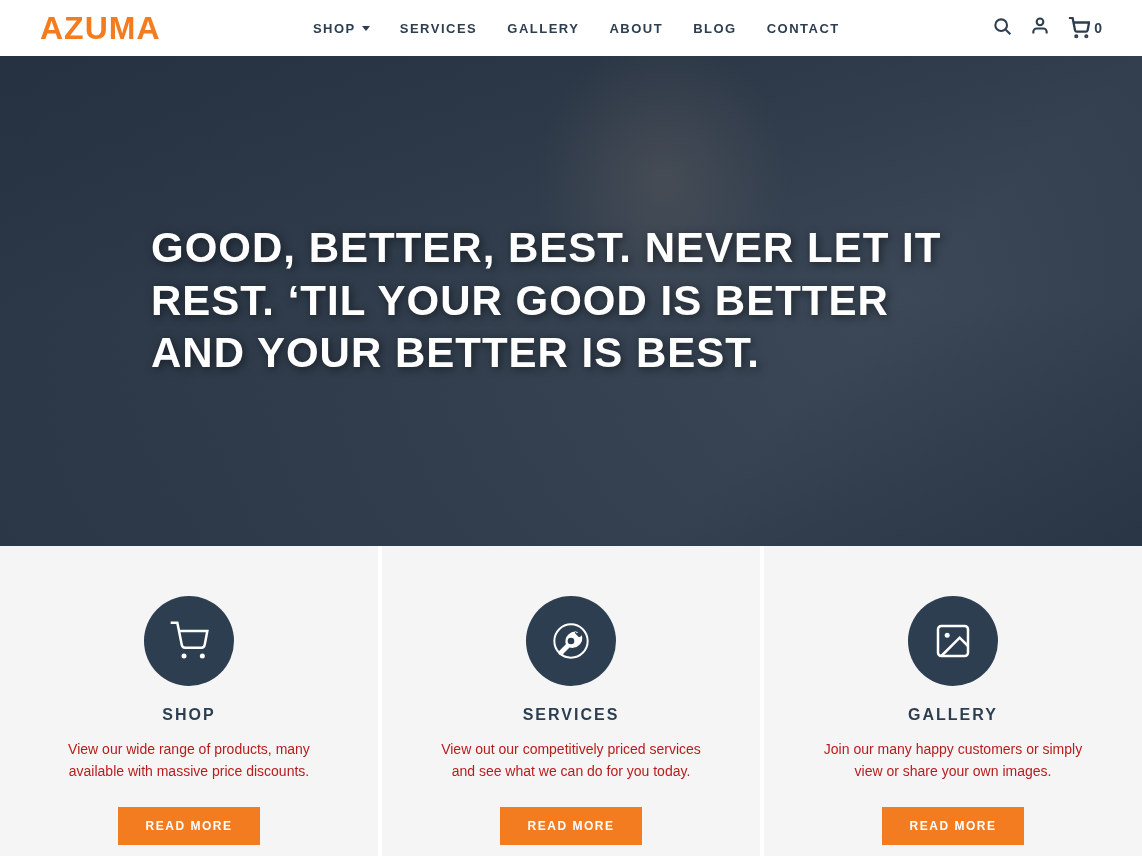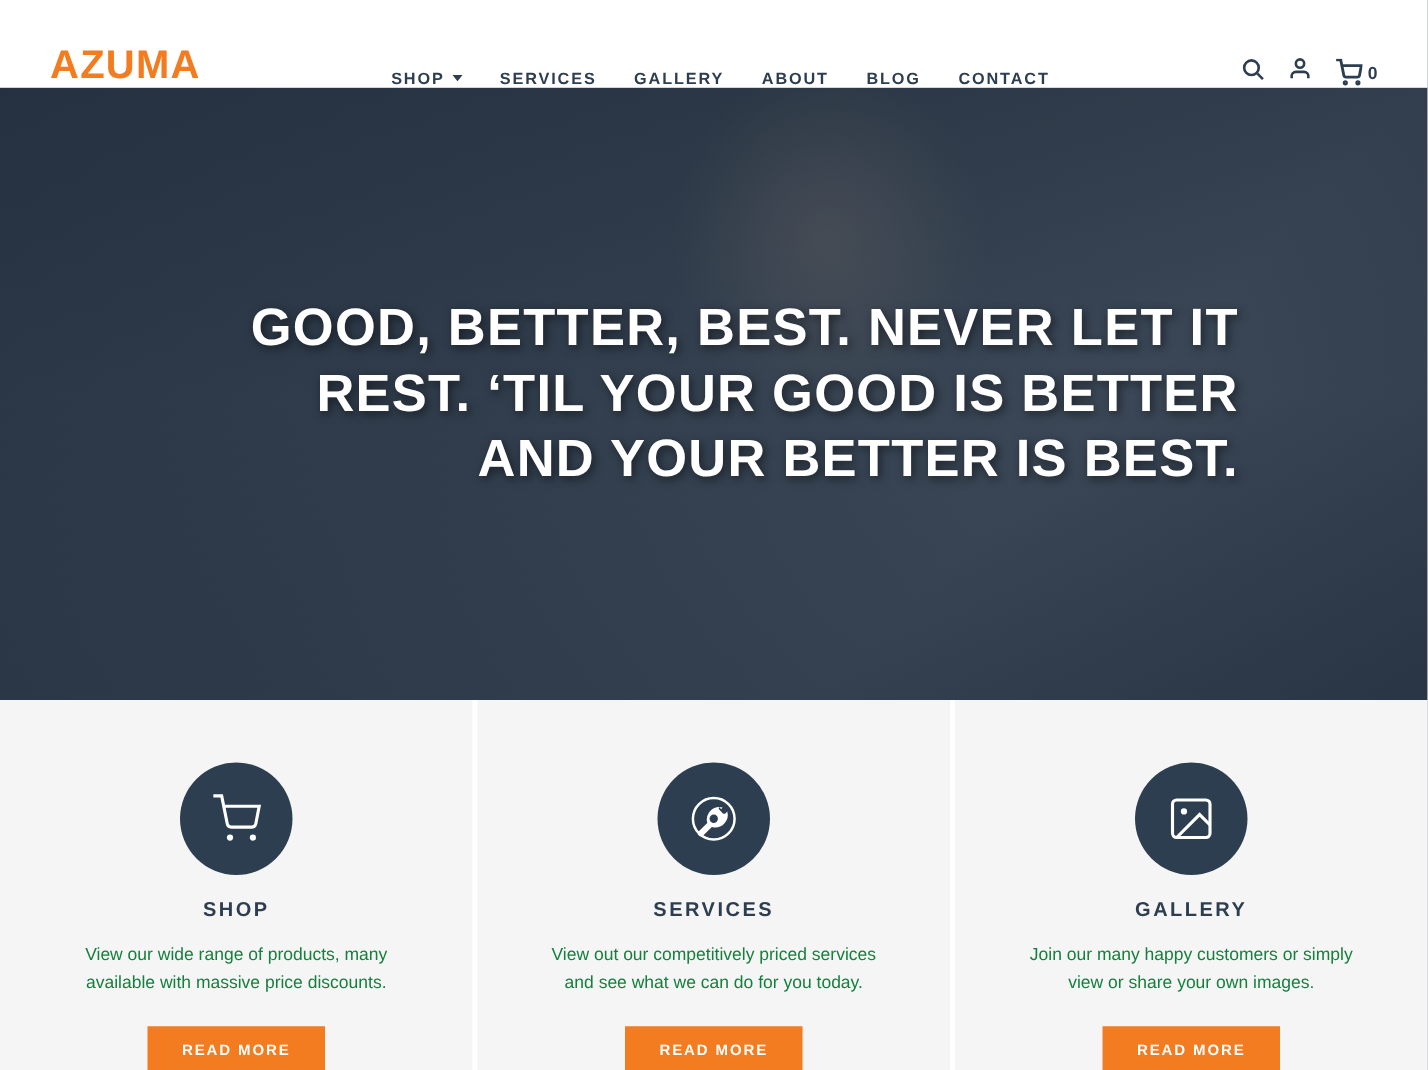--- a/index.html
+++ b/index.html
@@ -1,24 +1,24 @@
 <!DOCTYPE html>
 <html><head>
   <meta charset="utf-8">
   <style>
     * { margin: 0; padding: 0; box-sizing: border-box; }
     body { font-family: 'Arial', sans-serif; background: #fff; }
 
     
     .header {
       display: flex;
-      align-items: flex-end;
+      align-items: center;
       justify-content: space-between;
       padding: 0 40px;
-      height: 70px;
+      height: 56px;
       background: #fff;
       position: relative;
       z-index: 10;
     }
     .logo {
       font-size: 32px;
       font-weight: 900;
       color: #f47c20;
       letter-spacing: 1px;
       text-decoration: none;
@@ -98,21 +98,21 @@
     }
     
     .hero-overlay {
       position: absolute;
       inset: 0;
       background: rgba(30, 40, 55, 0.55);
     }
     .hero-content {
       position: relative;
       z-index: 2;
-      text-align: right;
+      text-align: left;
       padding: 0 80px;
       max-width: 1000px;
     }
     .hero-text {
       font-size: 42px;
       font-weight: 900;
       color: #ffffff;
       text-transform: uppercase;
       line-height: 1.25;
       letter-spacing: 1px;
@@ -151,21 +151,21 @@
     .feature-title {
       font-size: 16px;
       font-weight: 900;
       letter-spacing: 2px;
       text-transform: uppercase;
       color: #2c3e50;
       margin-bottom: 14px;
     }
     .feature-desc {
       font-size: 14px;
-      color: #15803d;
+      color: #b91c1c;
       line-height: 1.6;
       margin-bottom: 24px;
       max-width: 260px;
     }
     .read-more-btn {
       background: #f47c20;
       color: #fff;
       border: none;
       padding: 12px 28px;
       font-size: 12px;

